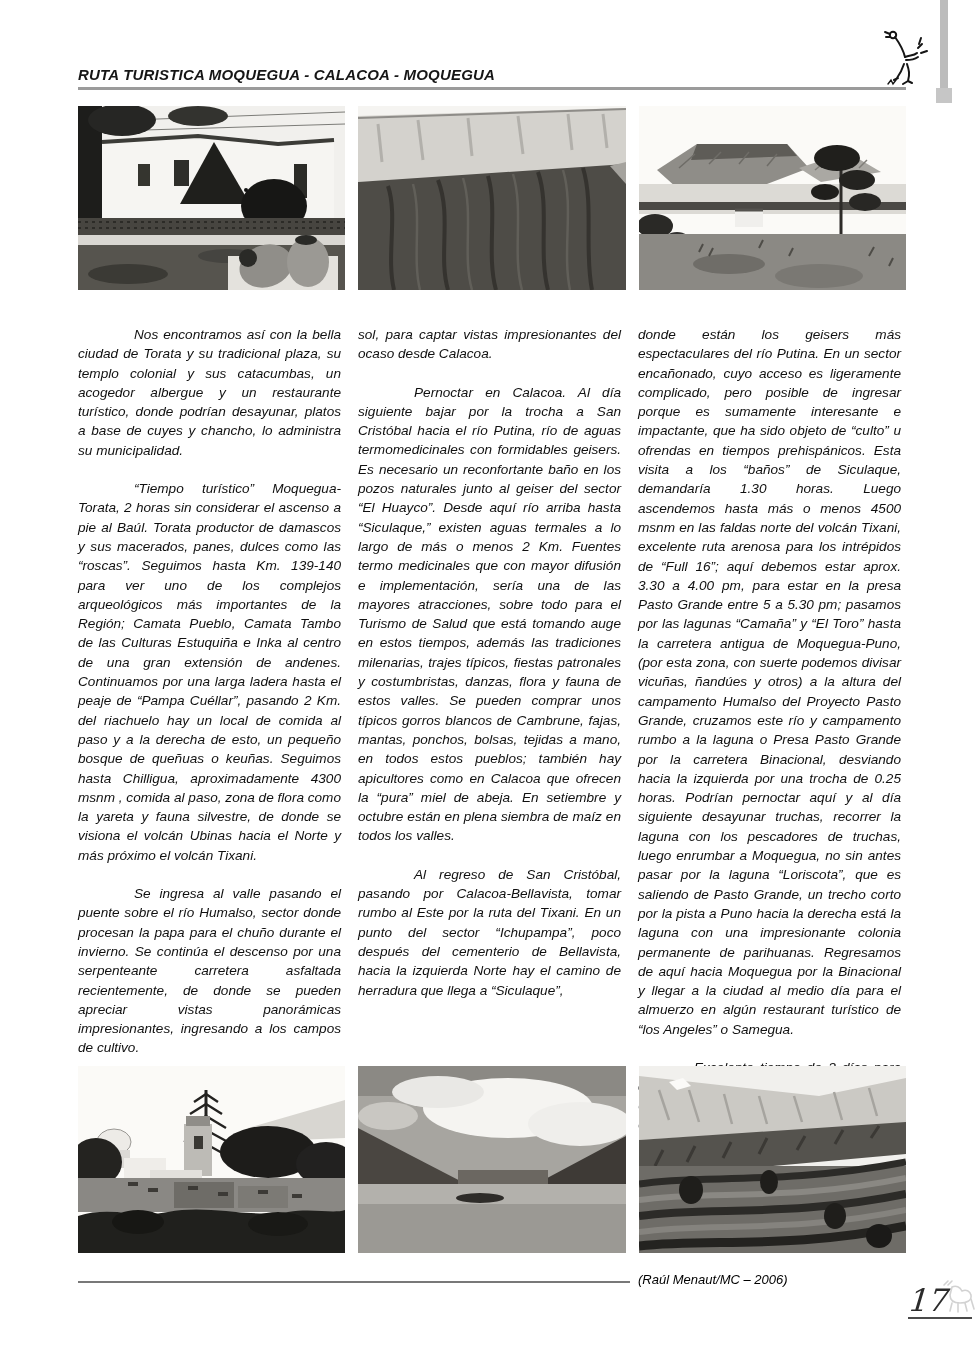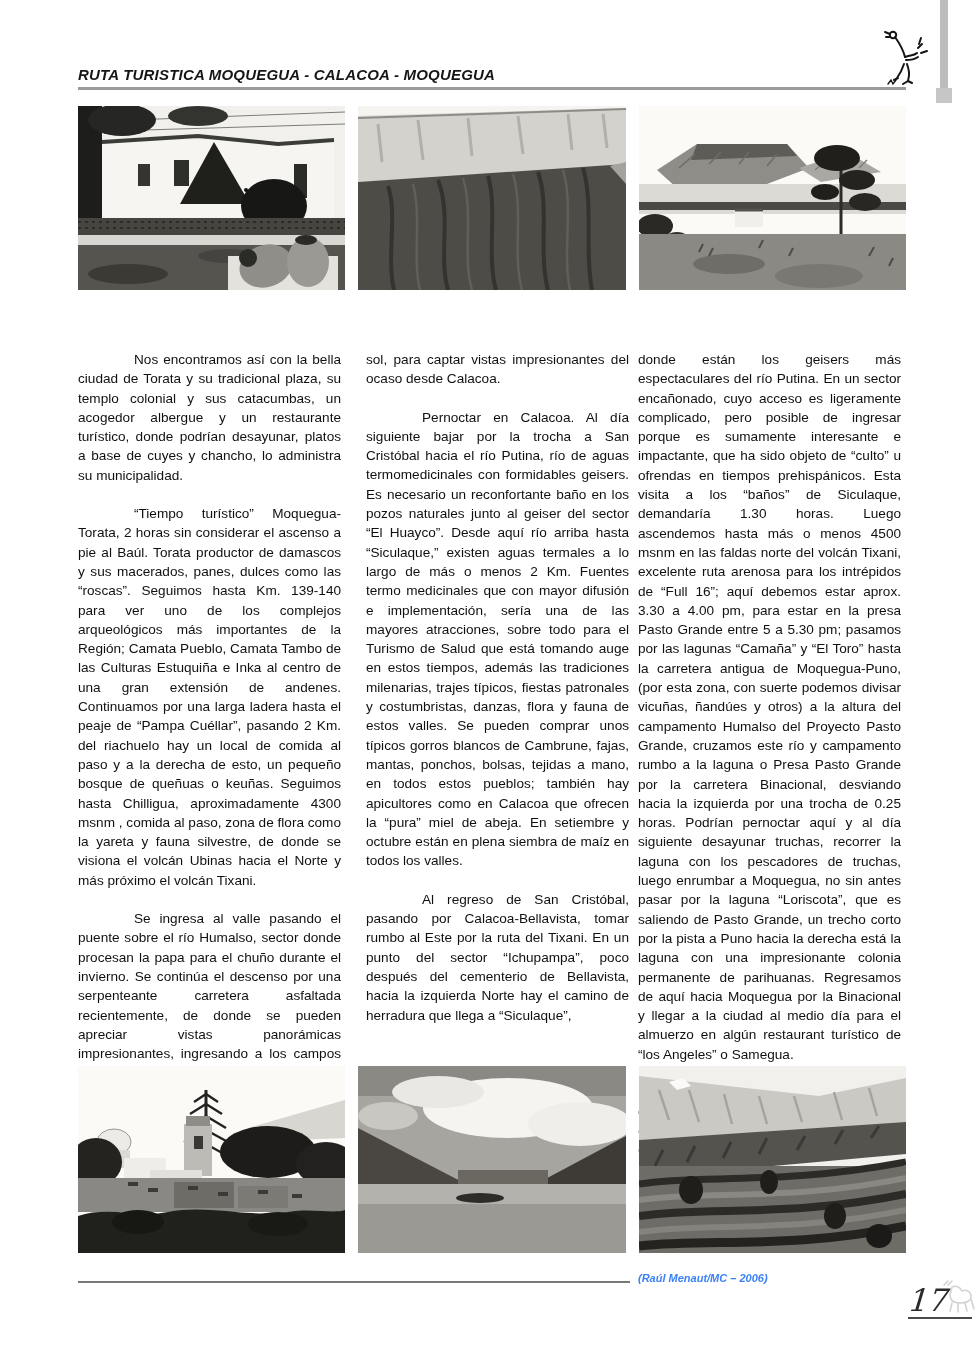--- a/index.html
+++ b/index.html
@@ -14,30 +14,30 @@
   .bird-icon{position:absolute;left:884px;top:26px;width:46px;height:64px;}
   
   .photo{position:absolute;height:184px;overflow:hidden;background:#e8e7e4;}
   .photo svg{display:block;width:100%;height:100%;}
   .row-top .photo{top:106px;}
   .row-bottom .photo{top:1066px;height:187px;}
   .p-left{left:78px;width:267px;}
   .p-mid{left:358px;width:268px;}
   .p-right{left:639px;width:267px;}
   
-  .col{position:absolute;top:350px;width:263px;text-align:justify;
+  .col{position:absolute;top:325px;width:263px;text-align:justify;font-style:italic;
        font-size:13.6px;line-height:19.3px;color:#101010;}
-  .col-1{left:78px;} .col-2{left:358px;margin-left:8px;} .col-3{left:638px;}
+  .col-1{left:78px;} .col-2{left:358px;} .col-3{left:638px;}
   .col p{margin:0;text-indent:56px;}
   .col p + p{margin-top:19px;}
   .col p.cont{text-indent:0;}
   
   .footer-rule{position:absolute;left:78px;top:1281px;width:552px;height:2px;background:#787878;}
-  .credit{position:absolute;left:638px;top:1272px;font-size:11px;font-weight:bold;
-          font-style:italic;color:#3b82f6;white-space:nowrap;}
+  .credit{position:absolute;left:638px;top:1272px;font-size:13px;font-weight:normal;
+          font-style:italic;color:#000000;white-space:nowrap;}
   .pagenum-wrap{position:absolute;left:908px;top:1283px;width:66px;height:40px;}
   .pagenum-underline{position:absolute;left:0;top:34px;width:64px;height:2px;background:#4a4a4a;}
   .pagenum{position:absolute;left:2px;top:0;font-family:"DejaVu Serif",serif;font-style:italic;
            font-size:31px;line-height:34px;color:#2b2b2b;transform:skewX(-6deg);}
   .llama-icon{position:absolute;left:30px;top:-4px;width:40px;height:36px;opacity:.55;}
 </style>
 </head>
 <body>
 
 <div class="page">

